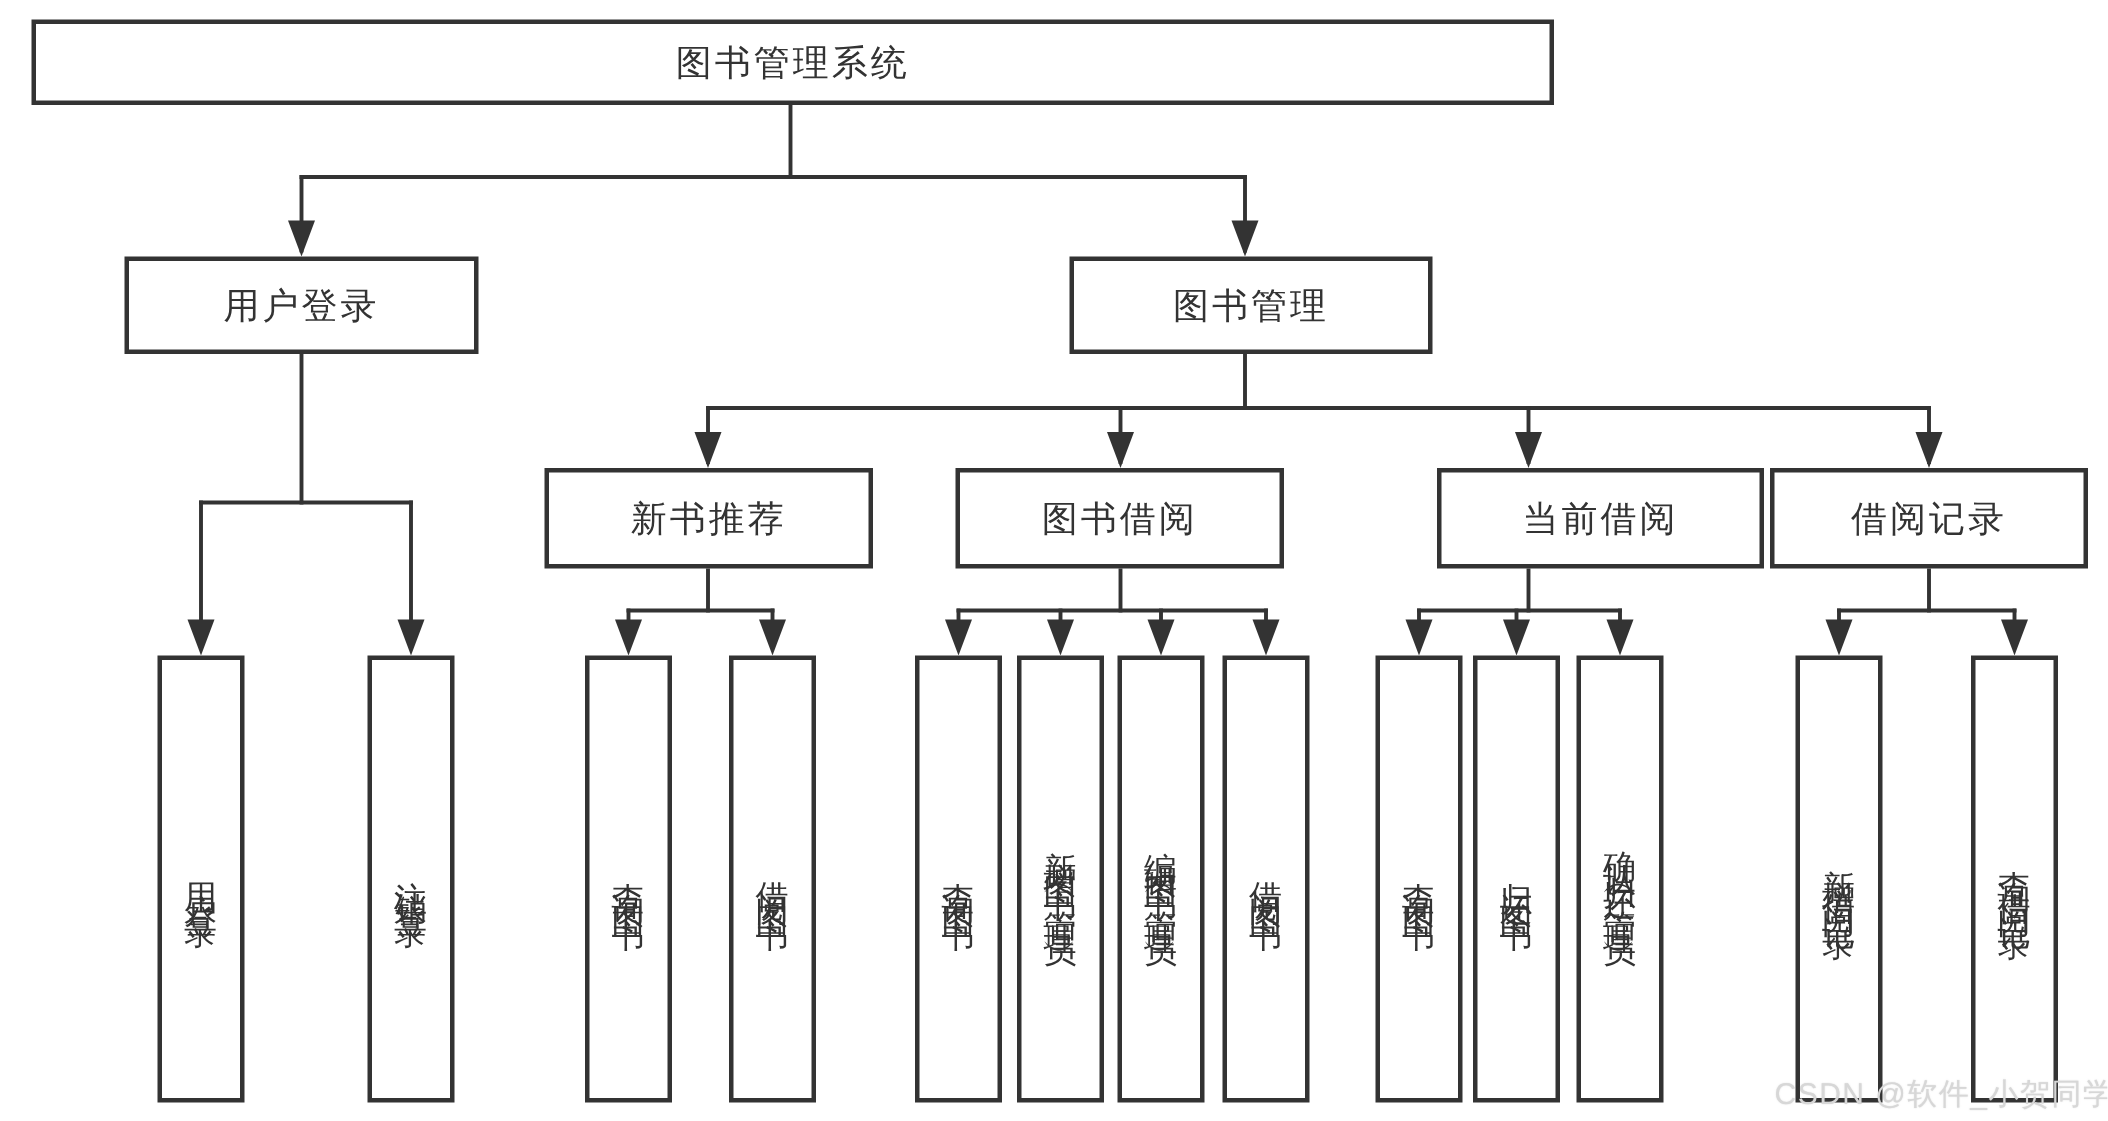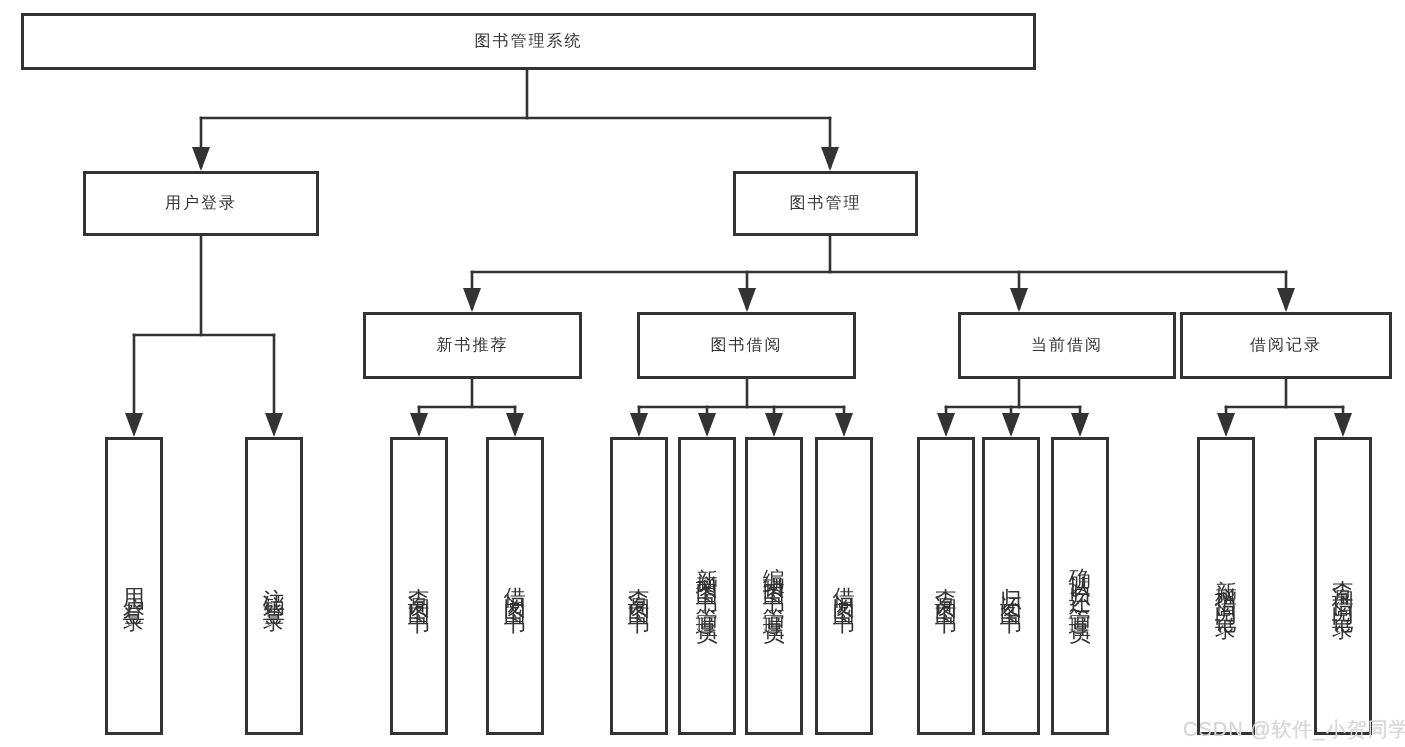--- a/index.html
+++ b/index.html
@@ -15,21 +15,21 @@
   .box {
     position: absolute;
     box-sizing: border-box;
     border: 3px solid #333333;
     background: #ffffff;
     color: #333333;
     display: flex;
     align-items: center;
     justify-content: center;
   }
-  .hlbl { font-size: 16px; letter-spacing: 2px; white-space: nowrap; }
+  .hlbl { font-size: 24px; letter-spacing: 2px; white-space: nowrap; }
   .leaf .vlbl {
     writing-mode: vertical-rl;
     text-orientation: mixed;
     font-size: 22px;
     line-height: 1.15;
     letter-spacing: 8px;
     white-space: nowrap;
   }
   .watermark {
     position: absolute;
@@ -114,21 +114,21 @@
     </g>
   </svg>
 
   <div class="box" style="left:21px; top:13px; width:1015px; height:57px;">
     <span class="hlbl">图书管理系统</span>
   </div>
 
   <div class="box" style="left:83px; top:171px; width:236px; height:65px;">
     <span class="hlbl">用户登录</span>
   </div>
-  <div class="box" style="left:713px; top:171px; width:185px; height:65px;margin-left:20px;">
+  <div class="box" style="left:713px; top:171px; width:242px; height:65px;">
     <span class="hlbl">图书管理</span>
   </div>
 
   <div class="box" style="left:363px; top:312px; width:219px; height:67px;">
     <span class="hlbl">新书推荐</span>
   </div>
   <div class="box" style="left:637px; top:312px; width:219px; height:67px;">
     <span class="hlbl">图书借阅</span>
   </div>
   <div class="box" style="left:910px; top:312px; width:218px; height:67px;margin-left:48px;">

